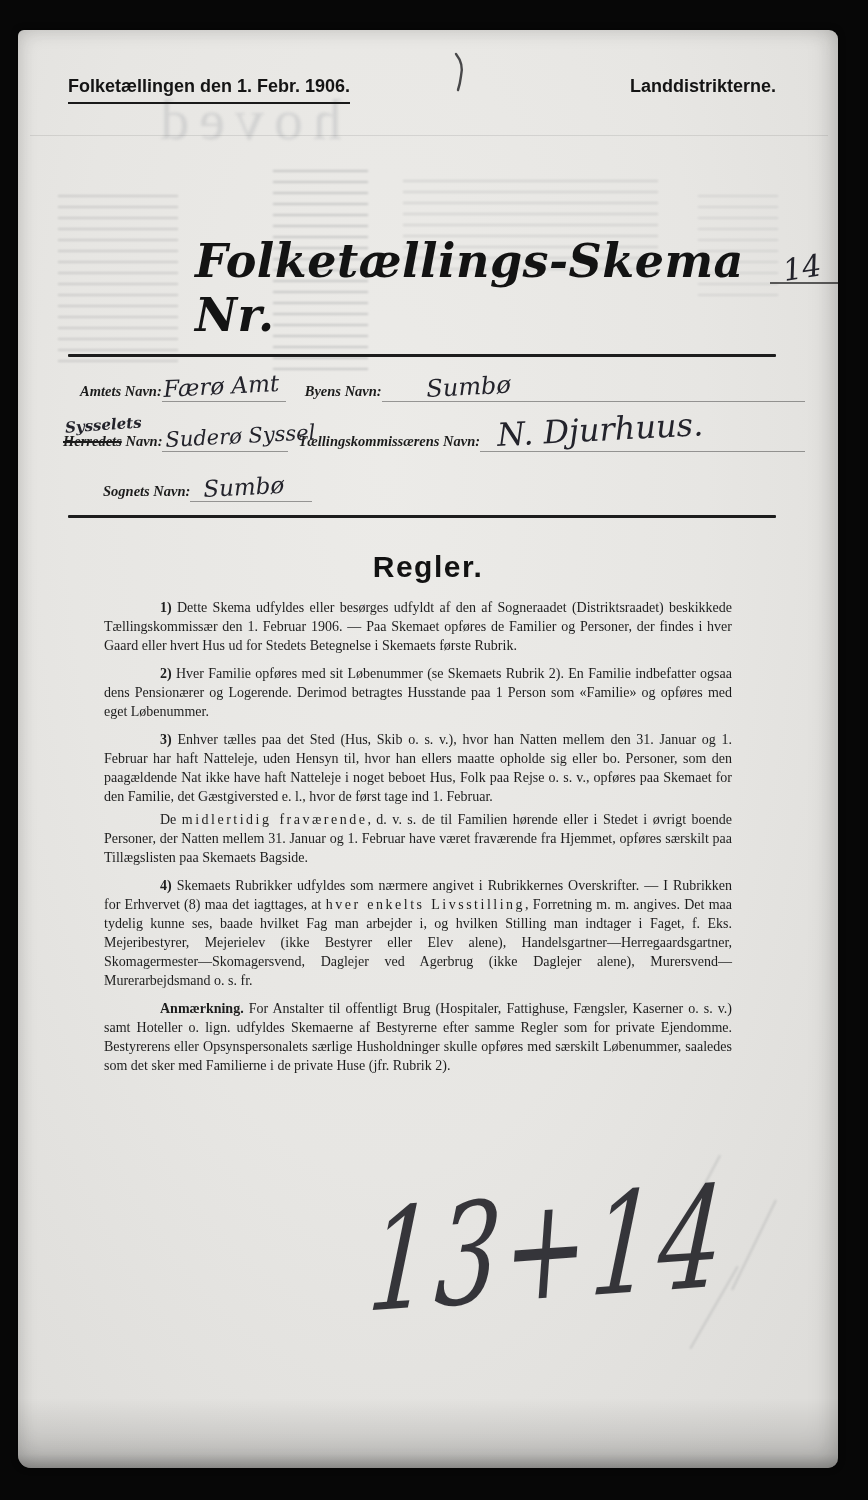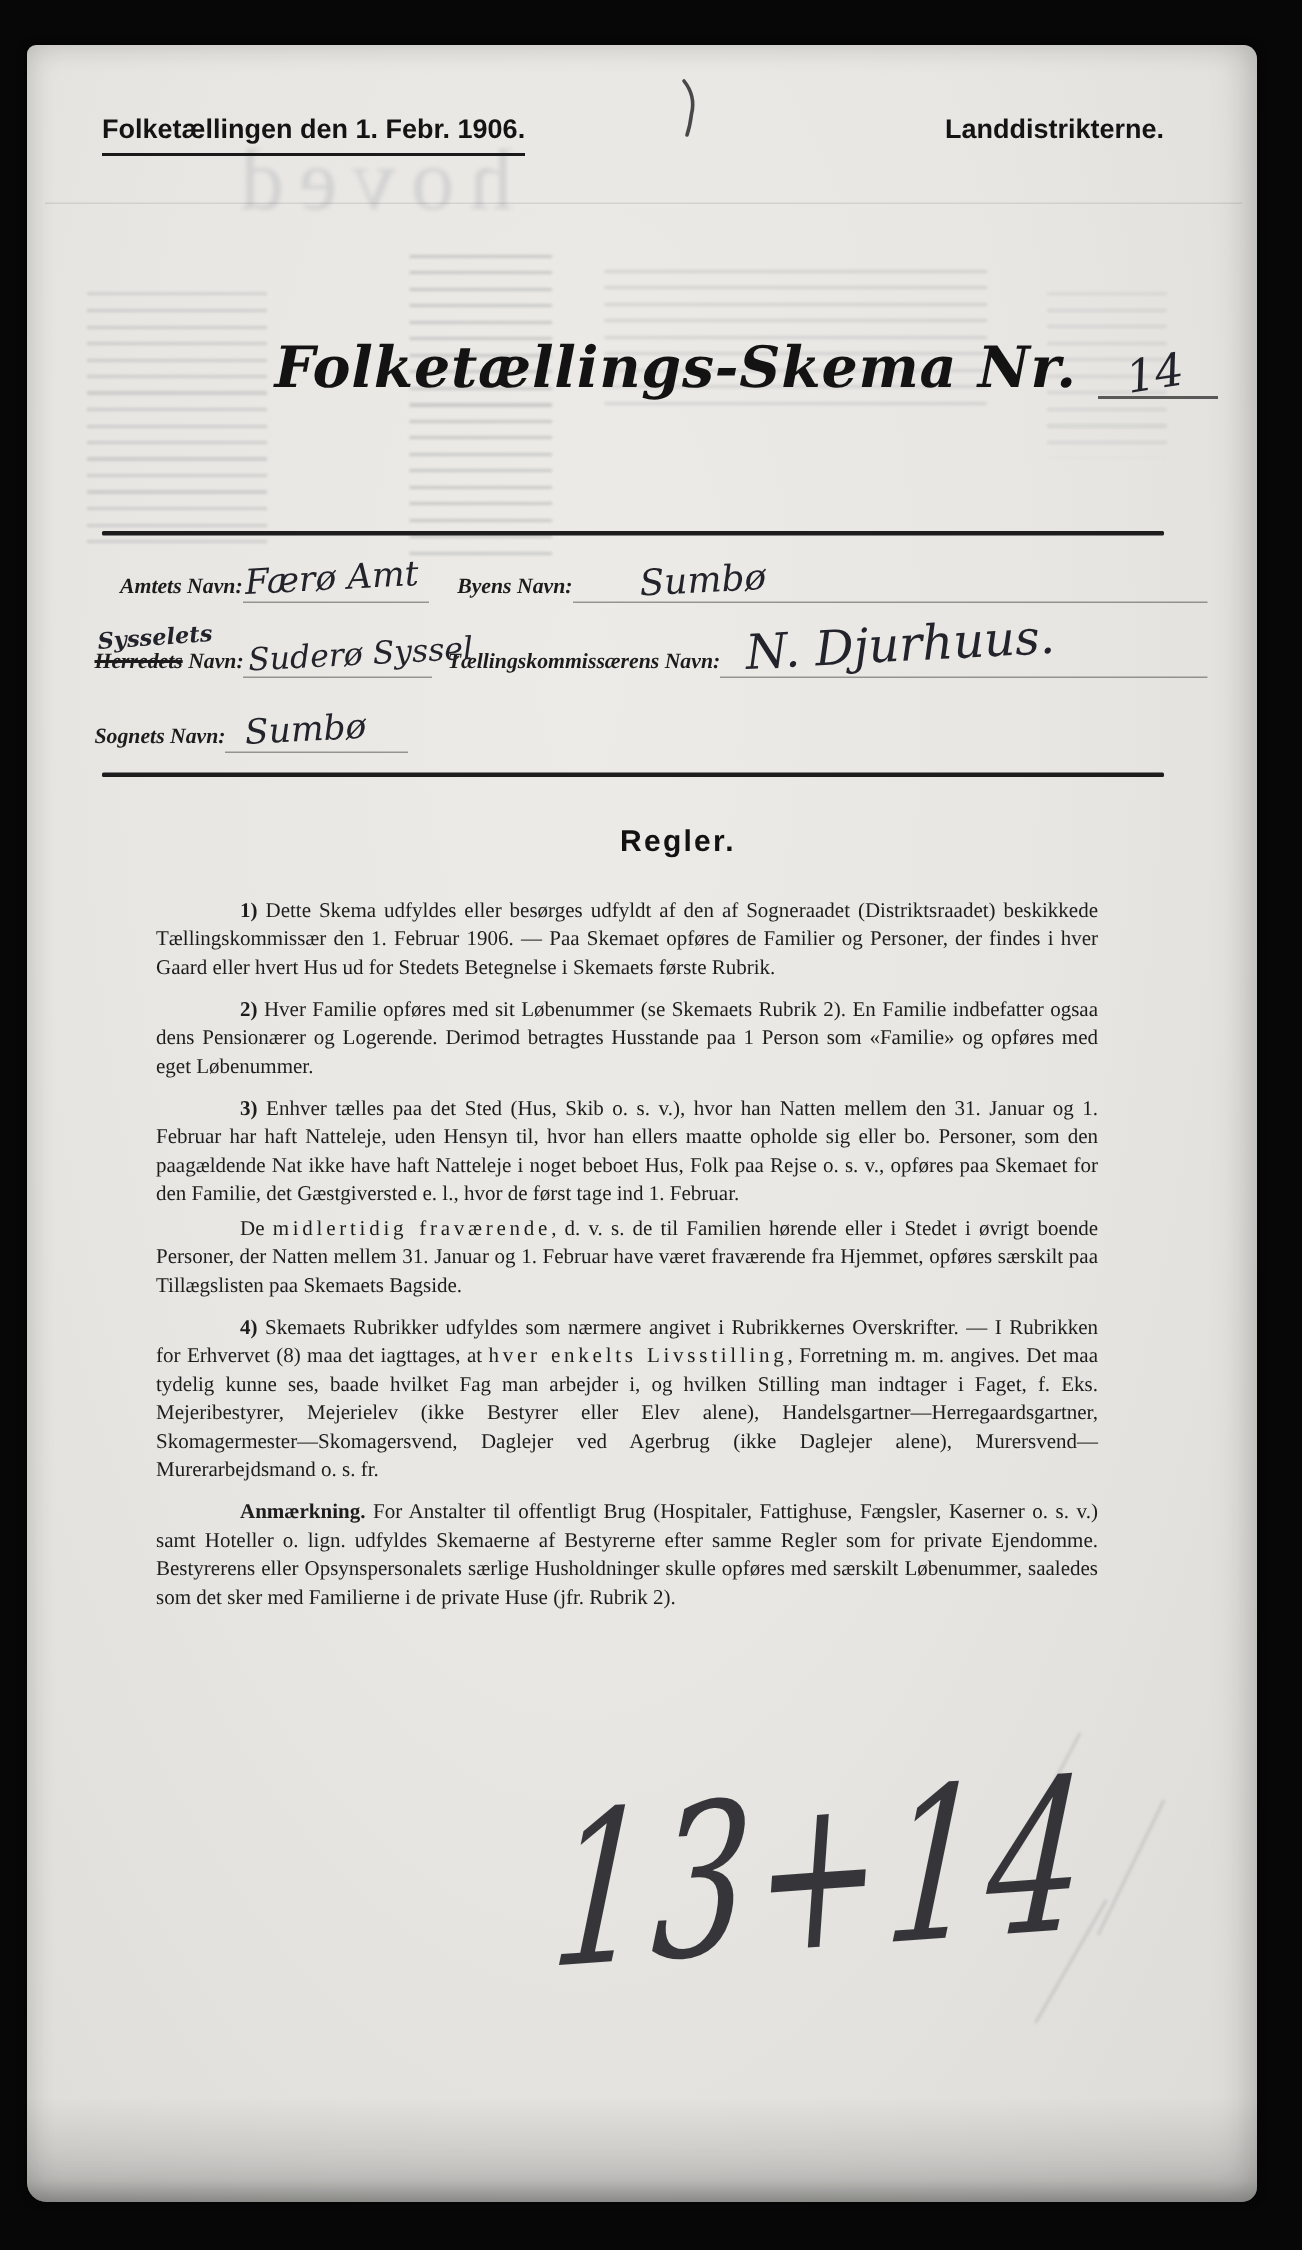--- a/index.html
+++ b/index.html
@@ -31,48 +31,48 @@
   
   .stray{position:absolute;left:432px;top:22px;}
   
   .hdr{position:absolute;top:46px;left:0;right:0;padding:0 62px 0 50px;
        display:flex;justify-content:space-between;align-items:flex-start;
        font-family:"Liberation Sans",sans-serif;font-weight:700;font-size:18px;color:#141414;}
   .hdr-left{border-bottom:2.5px solid #1a1a1a;padding-bottom:5px;}
   .faint-line{position:absolute;left:12px;right:10px;top:105px;height:1px;background:rgba(60,60,60,.12);}
   
   .title-row{position:absolute;left:165px;top:192px;display:flex;align-items:baseline;}
-  .title-row h1{margin:0;font-family:"DejaVu Serif",serif;font-style:italic;font-weight:700;
-       font-size:38px;letter-spacing:.5px;color:#131313;}
+  .title-row h1{margin:12px;font-family:"DejaVu Serif",serif;font-style:italic;font-weight:700;
+       font-size:46px;letter-spacing:.5px;color:#131313;}
   .nr-line{margin-left:14px;width:80px;text-align:center;border-bottom:2px solid rgba(30,30,30,.7);}
   .subtitle{position:absolute;top:285px;left:0;width:100%;text-align:center;
        font-family:"DejaVu Serif",serif;font-style:italic;font-weight:700;font-size:23px;
        word-spacing:7px;color:#141414;}
   
   .bar{position:absolute;left:50px;width:708px;height:3px;background:#1d1d1d;border-radius:1px;}
   .bar-top{top:324px;}
   .bar-bottom{top:485px;}
   
   .hw{font-family:"DejaVu Serif",serif;font-style:italic;color:#23232b;white-space:nowrap;}
   
   .form-row{position:absolute;left:0;right:33px;display:flex;align-items:flex-end;height:34px;}
-  .row-1{top:338px;} .row-2{top:388px;} .row-3{top:438px;}
+  .row-1{top:338px;} .row-2{top:388px;} .row-3{top:438px;padding-left:40px;}
   .f-label{font-family:"Liberation Serif",serif;font-style:italic;font-weight:600;
            font-size:14.5px;color:#1c1c1c;flex:none;padding-bottom:2px;}
   .field-line{border-bottom:1.5px solid rgba(45,45,45,.45);flex:none;height:30px;
            display:flex;align-items:flex-end;overflow:visible;}
   .grow{flex:1 1 auto;}
   .hw-val{display:inline-block;transform:rotate(-3deg);transform-origin:left bottom;line-height:1;}
   .label-stack{position:relative;}
   .correction{position:absolute;left:2px;top:-17px;font-size:15px;transform:rotate(-4deg);}
   .struck{text-decoration:line-through;text-decoration-thickness:2px;}
   
   .regler-h{position:absolute;top:520px;left:0;width:100%;margin:0;text-align:center;
-       font-family:"Liberation Sans",sans-serif;font-weight:700;font-size:20px;
-       letter-spacing:1.5px;color:#121212;padding-left:24px;}
+       font-family:"Liberation Sans",sans-serif;font-weight:700;font-size:30px;
+       letter-spacing:1.5px;color:#121212;}
   .rules-body{position:absolute;top:568px;left:86px;width:628px;
        font-family:"Liberation Serif",serif;font-size:14px;line-height:19px;
        text-align:justify;color:#1d1d1d;}
   .rules-body p{margin:0;text-indent:56px;}
   .mt-sm{margin-top:4px !important;}
   .mt-lg{margin-top:9px !important;}
   .seg-b{font-weight:700;}
   .seg-sp{letter-spacing:2.5px;}
   
   .annotation{position:absolute;left:356px;top:1162px;

